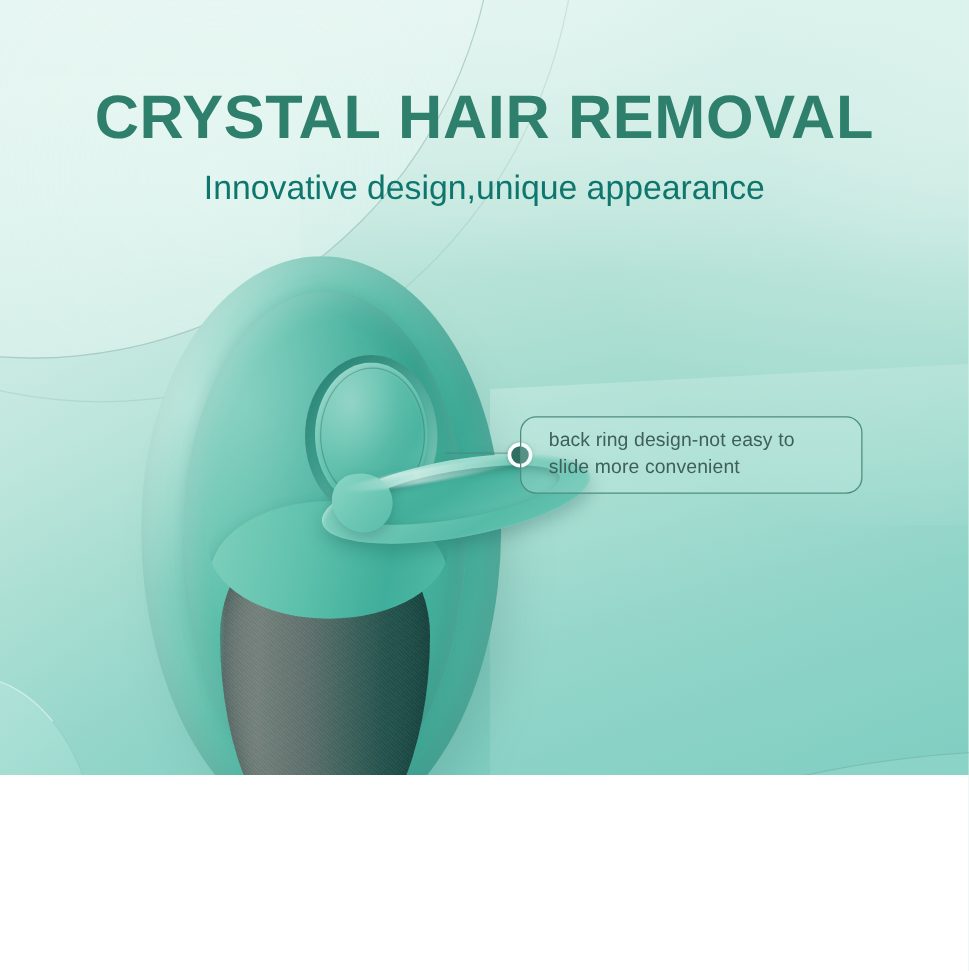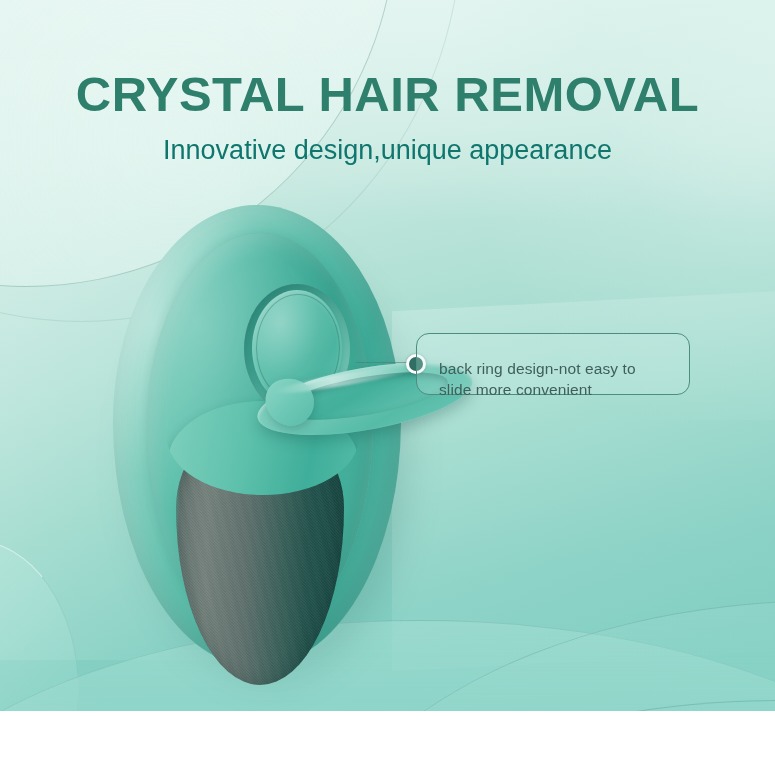--- a/index.html
+++ b/index.html
@@ -4,21 +4,21 @@
 <style>
   html, body {
     margin: 0;
     padding: 0;
     background: #ffffff;
   }
 
   #poster {
     position: relative;
     width: 775px;
-    height: 711px;
+    height: 620px;
     overflow: hidden;
     font-family: "Liberation Sans", sans-serif;
   }
 
   
   .bg-base {
     position: absolute;
     inset: 0;
     background:
       linear-gradient(168deg,
@@ -356,21 +356,21 @@
   .callout {
     position: absolute;
     left: 416px;
     top: 333px;
     width: 274px;
     height: 62px;
     box-sizing: border-box;
     border: 1.5px solid #4d8d80;
     border-radius: 13px;
     background: rgba(205,238,231,0.26);
-    padding: 24px 0 0 22px;
+    padding: 8px 0 0 22px;
   }
   .callout-text {
     font-size: 15.5px;
     line-height: 21px;
     color: #3f5f5c;
     letter-spacing: 0.1px;
     white-space: pre-line;
   }
   .callout-dot {
     position: absolute;

